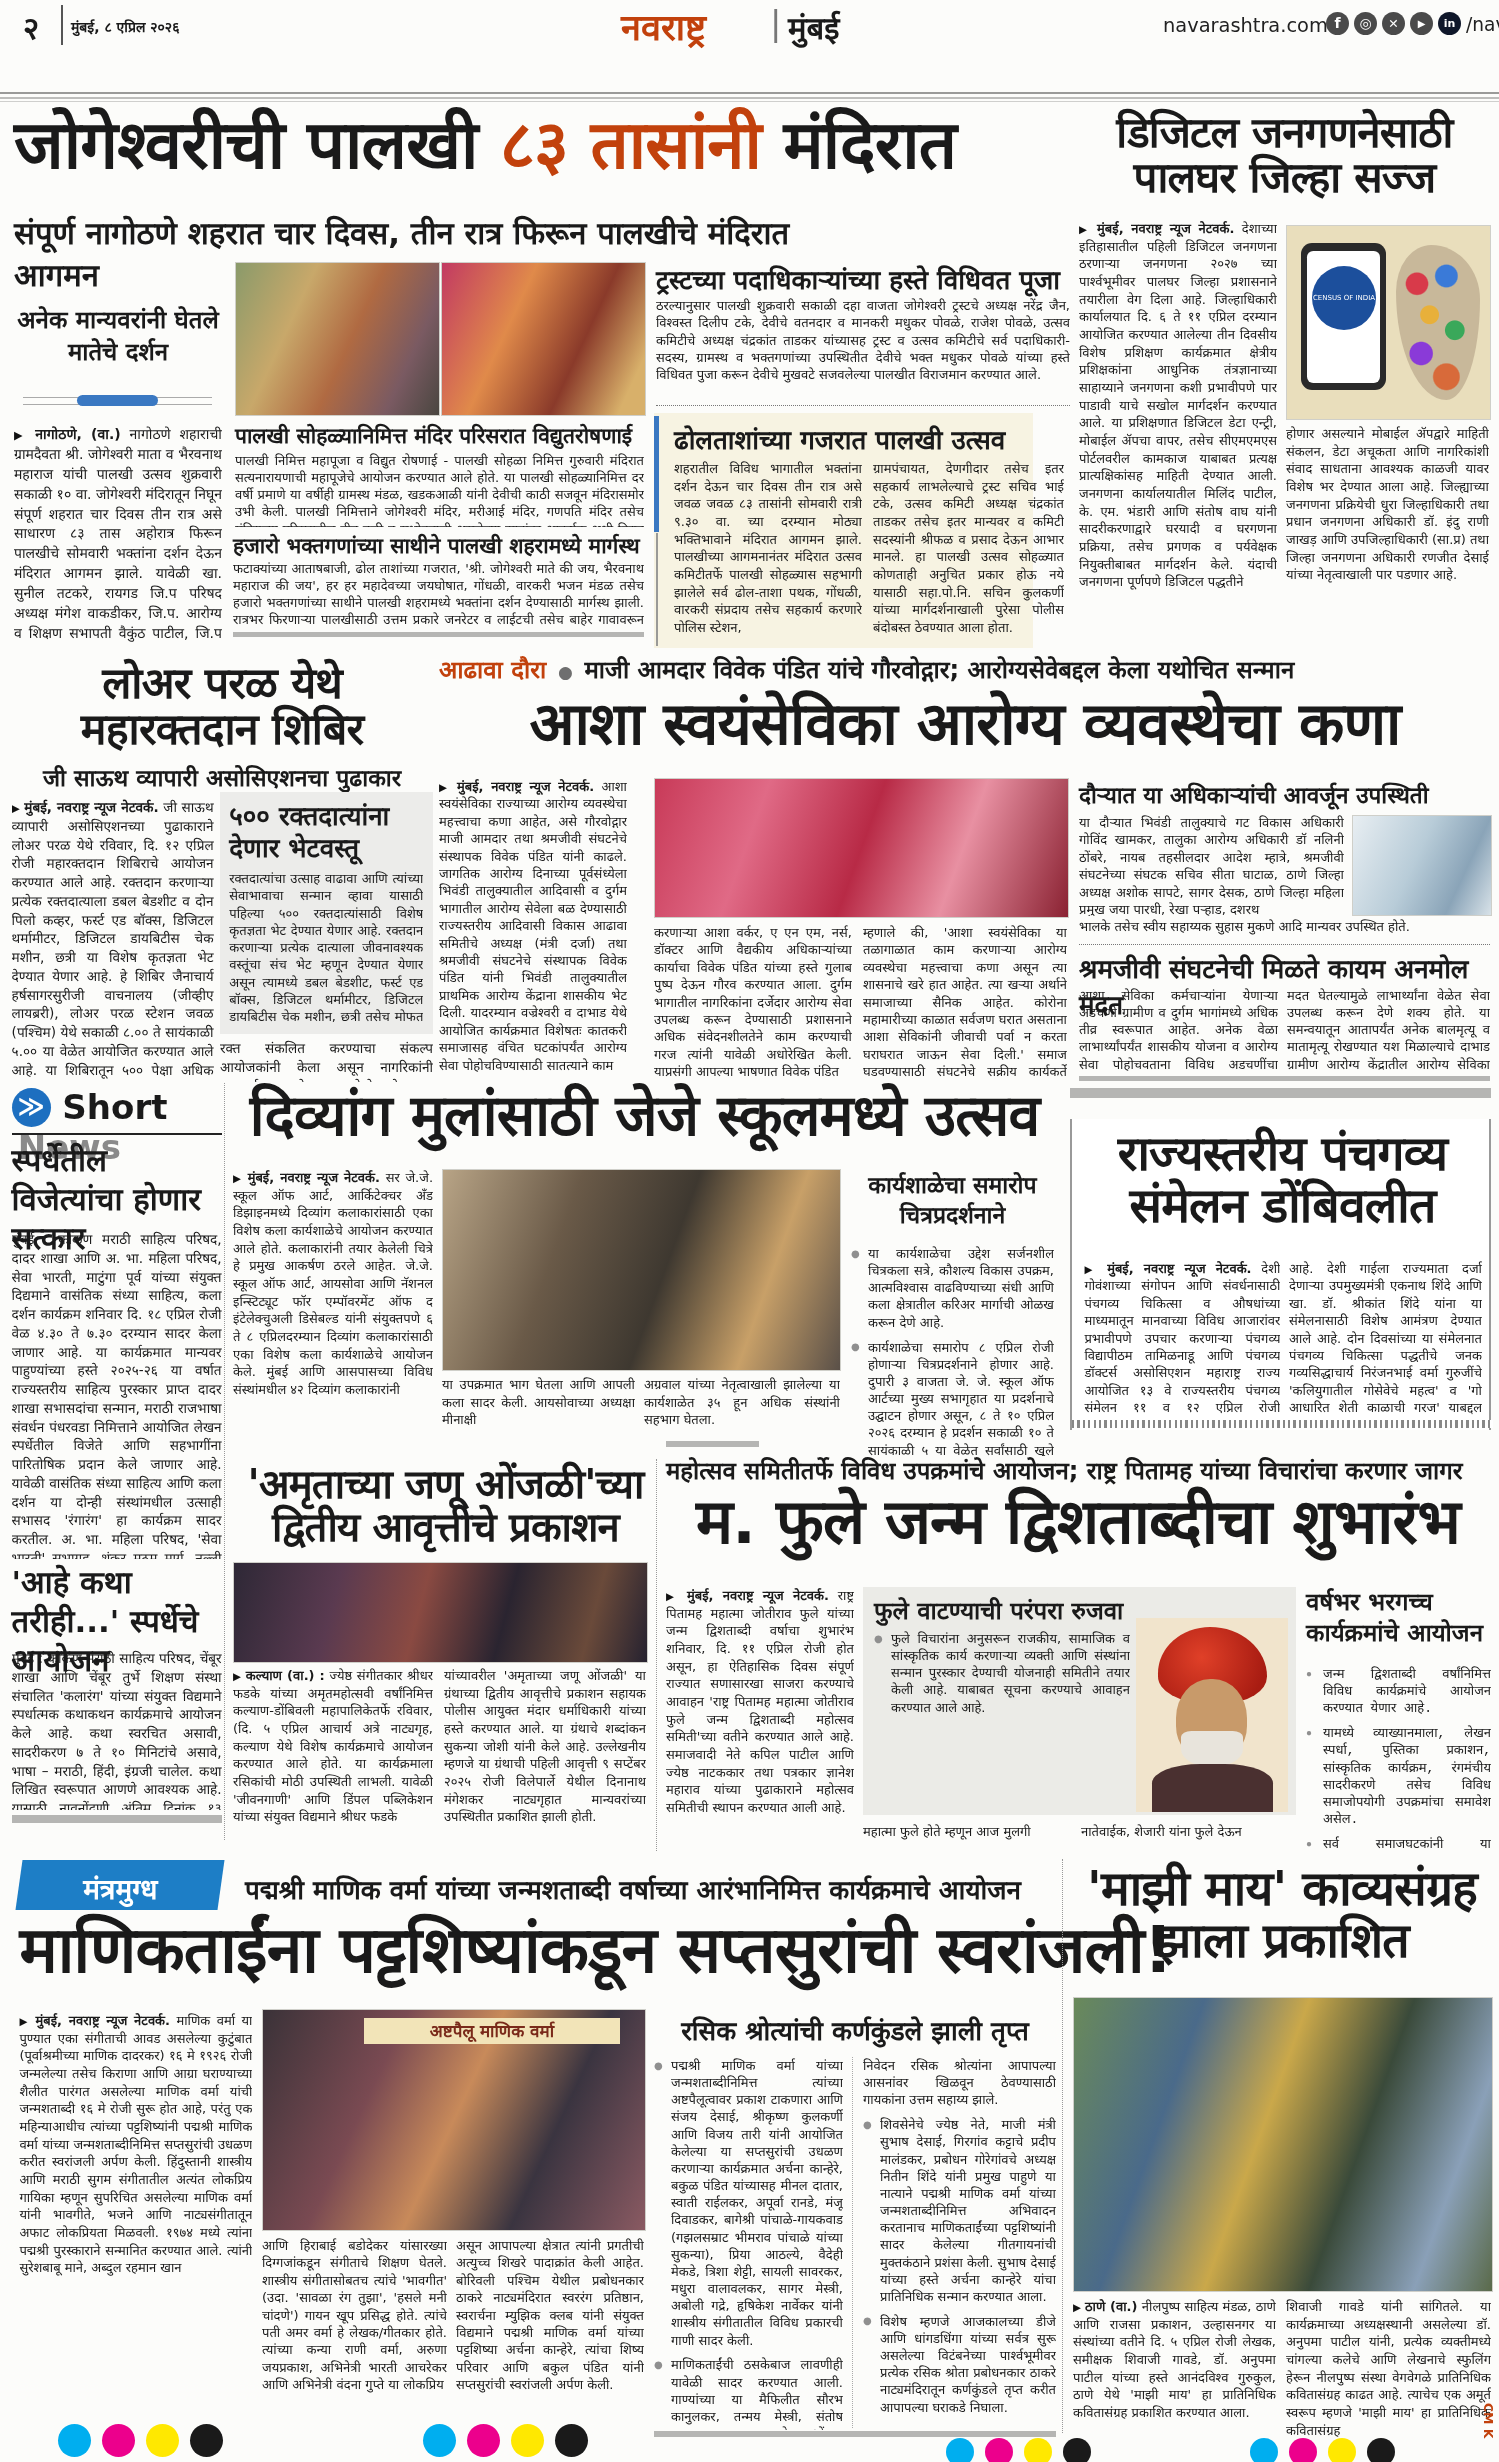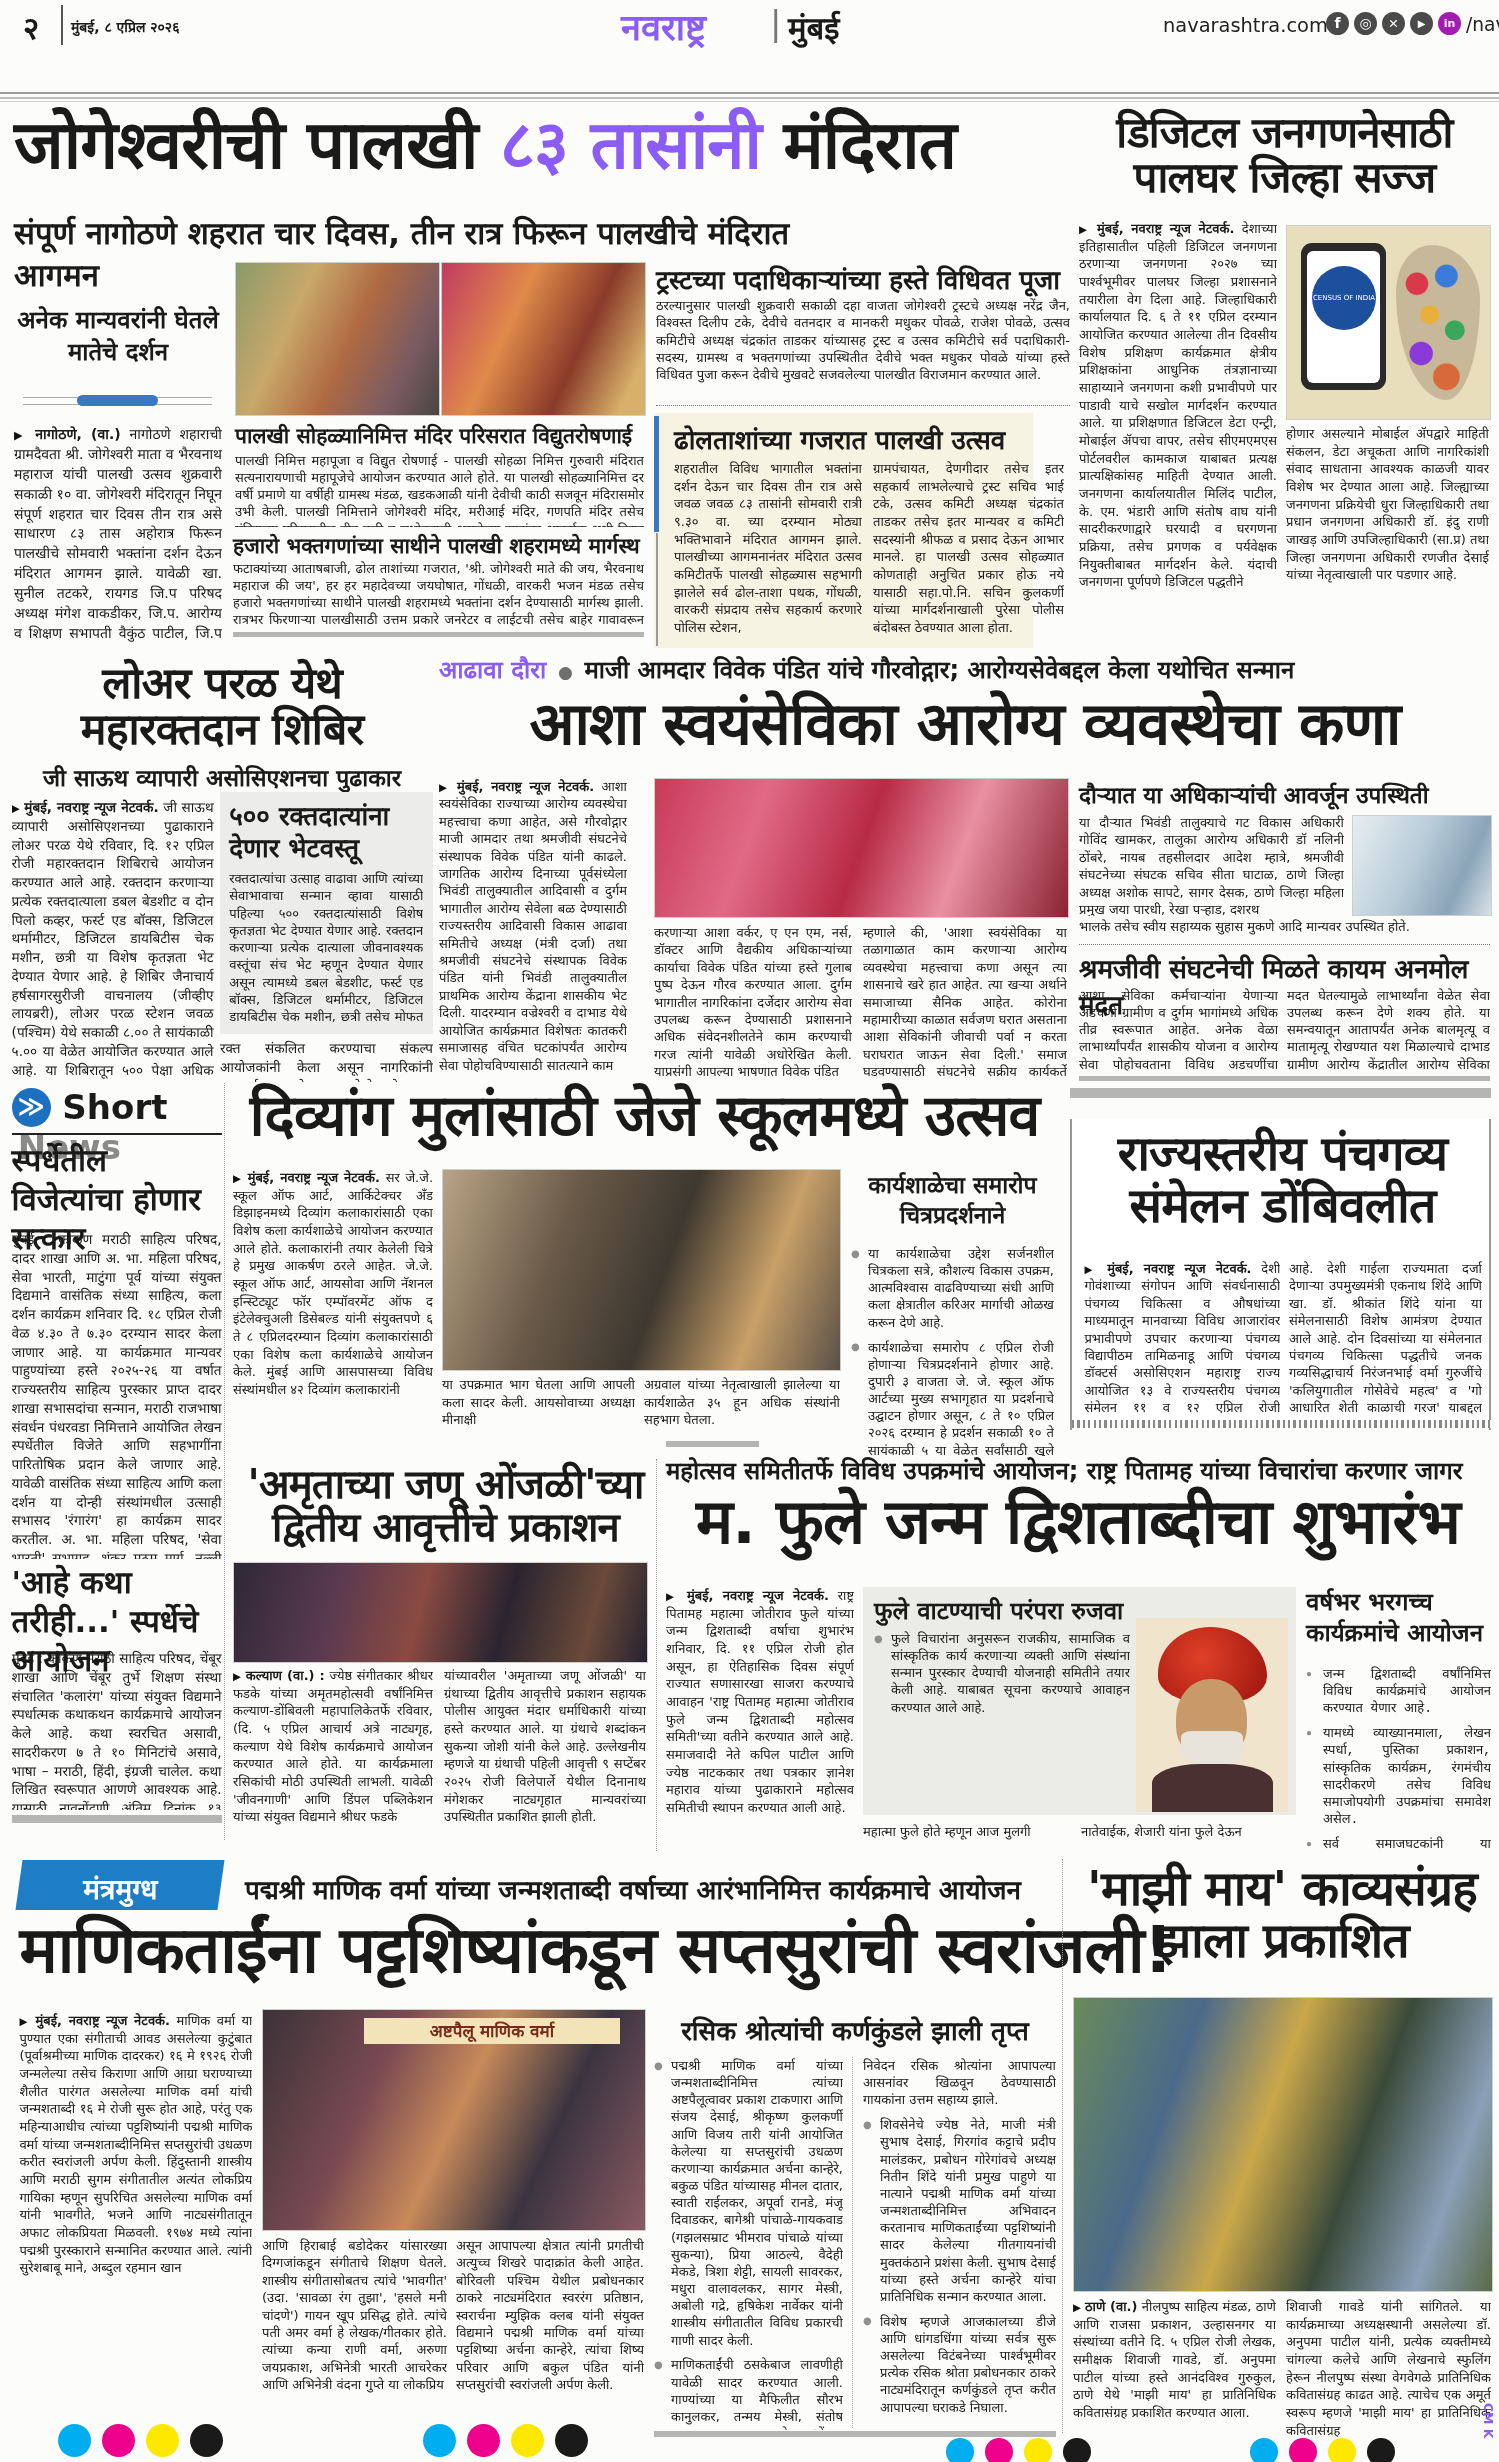--- a/index.html
+++ b/index.html
@@ -5,21 +5,21 @@
   html,body{margin:0;padding:0;background:#e9e9e5;}
   .page{position:relative;width:1500px;height:2462px;background:#fcfcfa;font-family:"DejaVu Sans",sans-serif;color:#1a1a1a;overflow:hidden;}
   .abs{position:absolute;box-sizing:border-box;}
   .b{font-weight:bold;}
   .j{text-align:justify;text-justify:inter-word;}
   .ctr{text-align:center;}
   .clip{overflow:hidden;}
   .body17{font-size:13px;line-height:1.34;}
   .body16{font-size:12.4px;line-height:1.32;}
   .hl{font-weight:800;letter-spacing:-0.8px;line-height:1.08;}
-  .red{color:#8b5cf6;}
+  .red{color:#c2410c;}
   .byline::before{content:"▶ ";font-size:0.8em;color:#111;}
   .bullet{position:relative;padding-left:17px;margin:0 0 7.8px 0;}
   .bullet::before{content:"●";position:absolute;left:0;top:1.6px;color:#8f8f8f;font-size:10px;}
   .dotline{border-top:1.6px dotted #777;}
   .vdot{border-left:1.6px dotted #999;}
   .graybar{background:#b5b5b3;}
   .ph{position:absolute;border:0.8px solid #cfcfc9;}
   .dot{width:33px;height:33px;border-radius:50%;display:inline-block;margin-right:11px;}
   p{margin:0;}
 </style>
@@ -33,21 +33,21 @@
     <span class="abs" style="left:61px;top:4.7px;width:1.6px;height:40px;background:#555;"></span>
     <span class="abs b" style="left:71px;top:17px;font-size:14px;">मुंबई, ८ एप्रिल २०२६</span>
     <span class="abs b red" style="left:621px;top:1.6px;font-size:36px;">नवराष्ट्र</span>
     <span class="abs" style="left:770px;top:3.1px;font-size:34px;color:#777;">|</span>
     <span class="abs b" style="left:788px;top:6.2px;font-size:31px;">मुंबई</span>
     <span class="abs" style="left:1163px;top:14px;font-size:19.4px;color:#222;">navarashtra.com</span>
     <span class="abs" style="left:1326px;top:12.4px;width:23px;height:23px;border-radius:50%;background:#4a4a4a;color:#fff;text-align:center;font-size:14px;line-height:23px;font-weight:bold;">f</span>
     <span class="abs" style="left:1354px;top:12.4px;width:23px;height:23px;border-radius:50%;background:#4a4a4a;color:#fff;text-align:center;font-size:14px;line-height:23px;">◎</span>
     <span class="abs" style="left:1382px;top:12.4px;width:23px;height:23px;border-radius:50%;background:#4a4a4a;color:#fff;text-align:center;font-size:12.4px;line-height:23px;">✕</span>
     <span class="abs" style="left:1410px;top:12.4px;width:23px;height:23px;border-radius:50%;background:#4a4a4a;color:#fff;text-align:center;font-size:10px;line-height:23px;">▶</span>
-    <span class="abs" style="left:1438px;top:12.4px;width:23px;height:23px;border-radius:50%;background:#a21caf;color:#fff;text-align:center;font-size:11px;line-height:23px;font-weight:bold;">in</span>
+    <span class="abs" style="left:1438px;top:12.4px;width:23px;height:23px;border-radius:50%;background:#0f172a;color:#fff;text-align:center;font-size:11px;line-height:23px;font-weight:bold;">in</span>
     <span class="abs" style="left:1466px;top:14px;font-size:18.6px;color:#222;width:155px;">/navarashtra</span>
   </div>
   <div class="abs" style="left:0;top:92px;width:1500px;height:2.3px;background:#9a9a98;"></div>
   <div class="abs" style="left:0;top:97px;width:1500px;height:1.6px;background:#bdbdbb;"></div>
   <div class="abs" style="left:0;top:101px;width:1500px;height:0.8px;background:#cfcfcd;"></div>
 
   <div>
     <div class="abs hl" style="left:14px;top:109px;width:1056px;height:93px;font-size:67px;">
       <span>जोगेश्वरीची पालखी </span><span class="red">८३ तासांनी</span><span> मंदिरात</span>
     </div>

